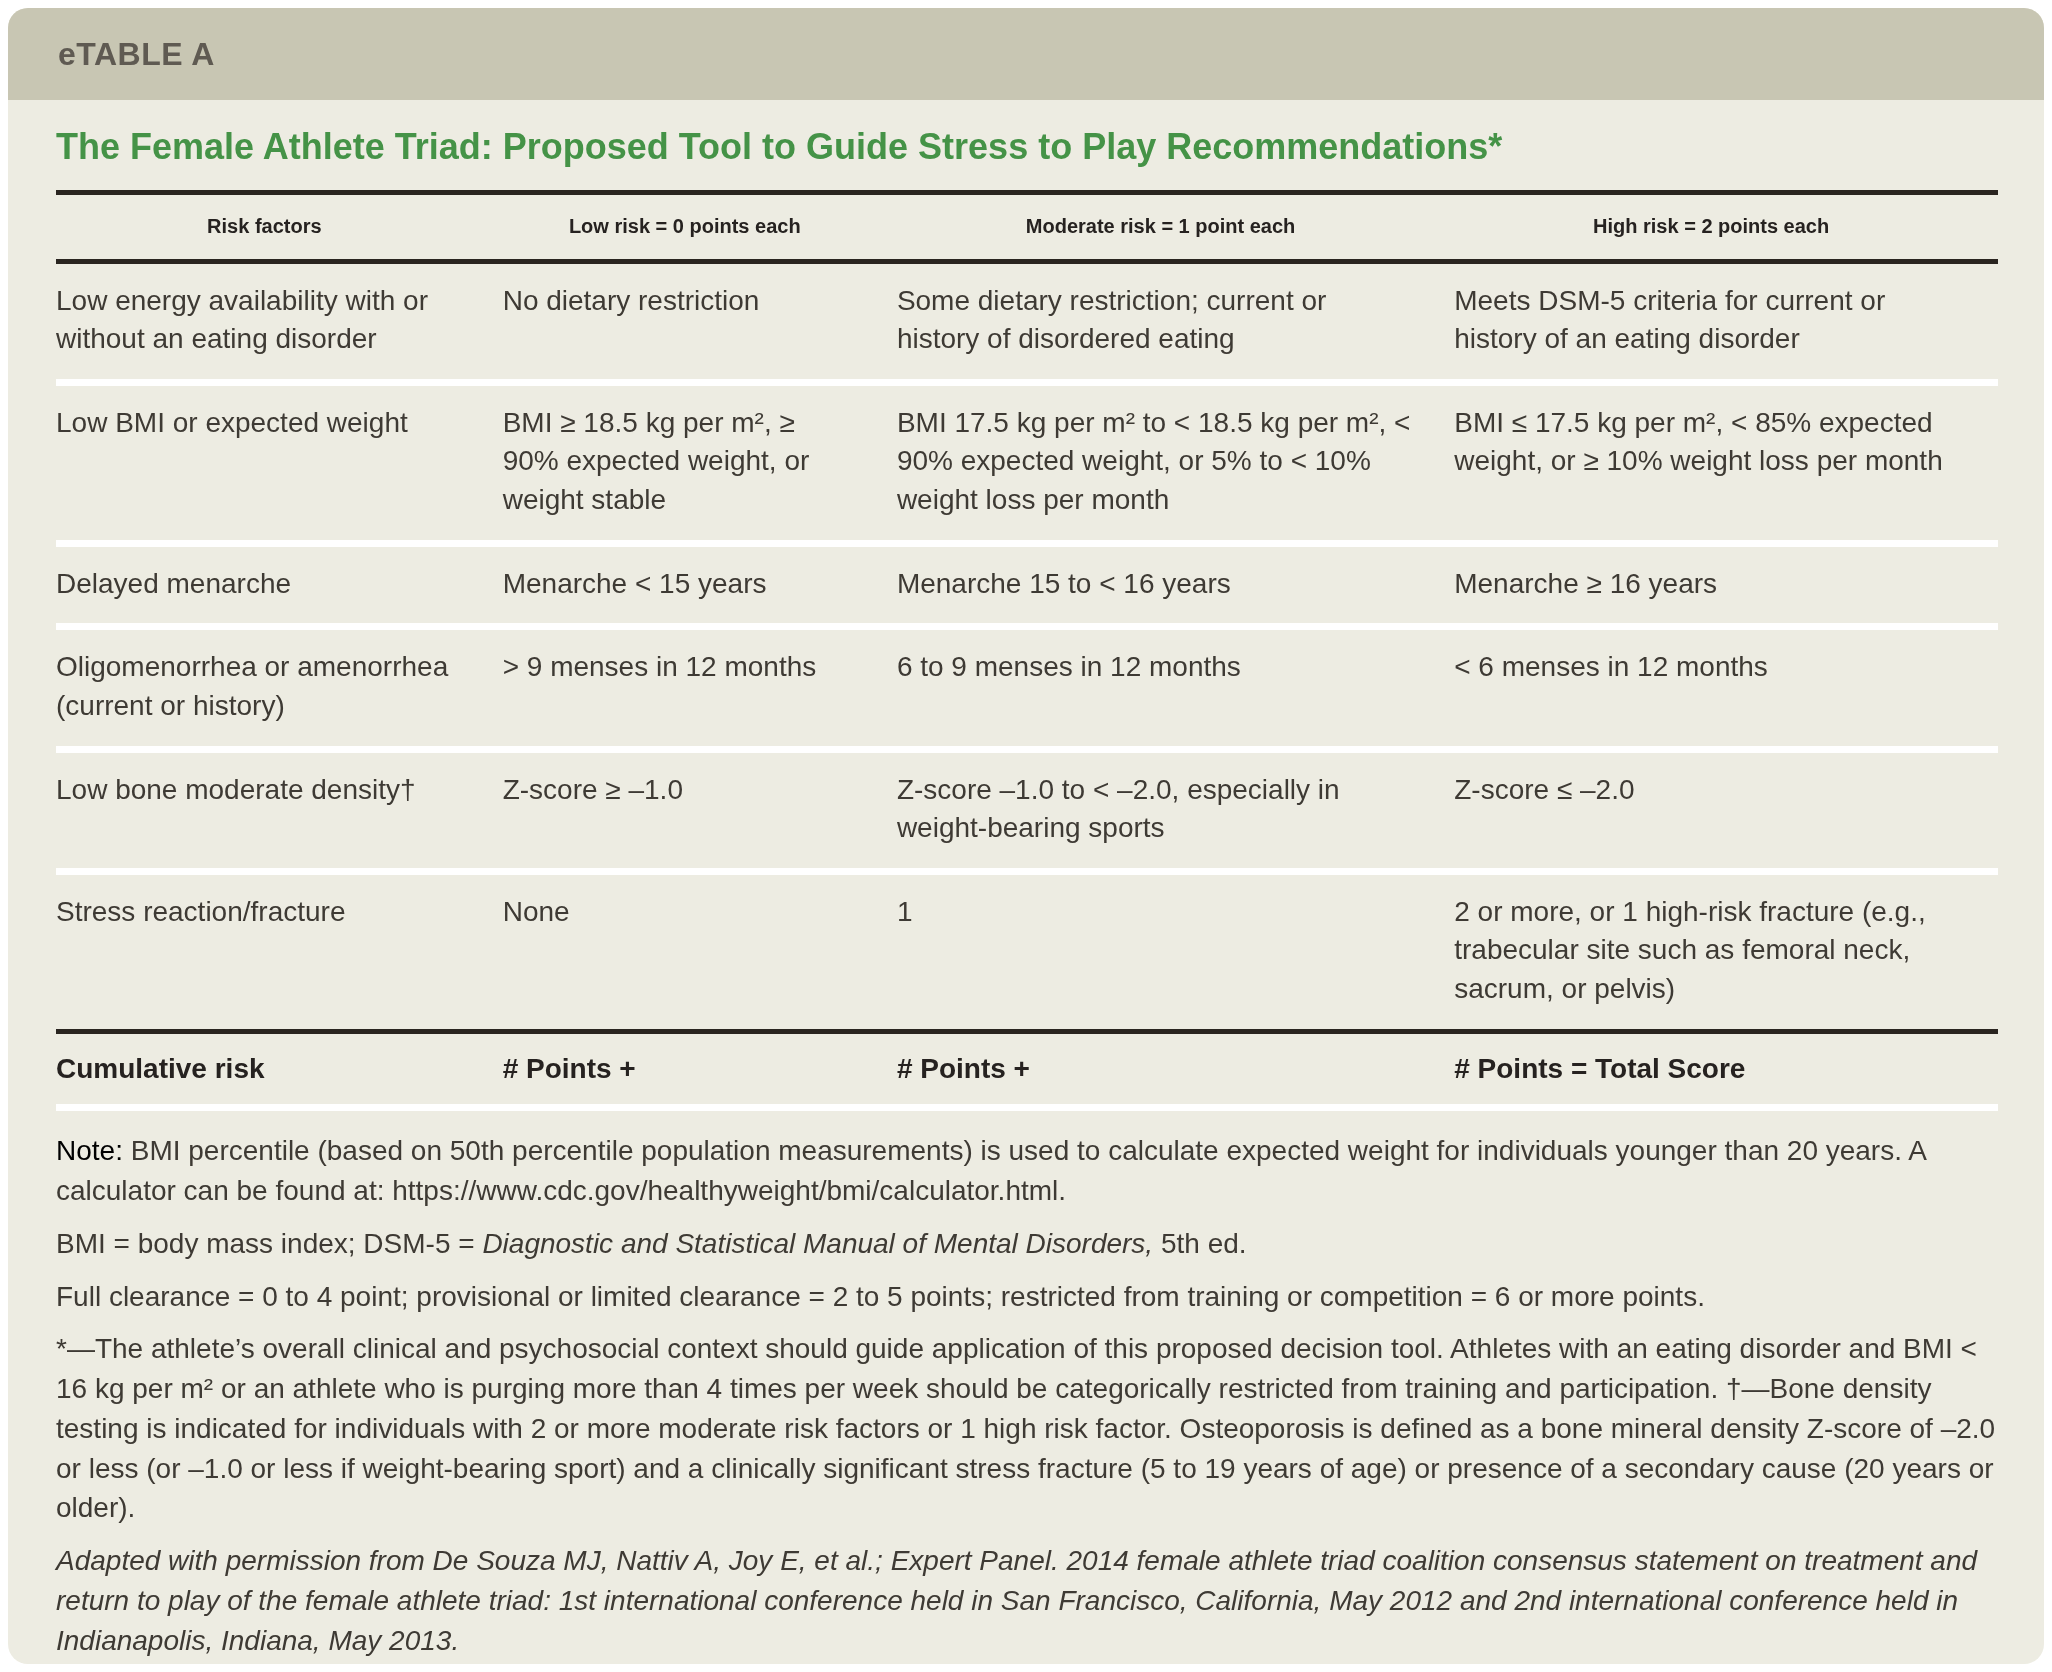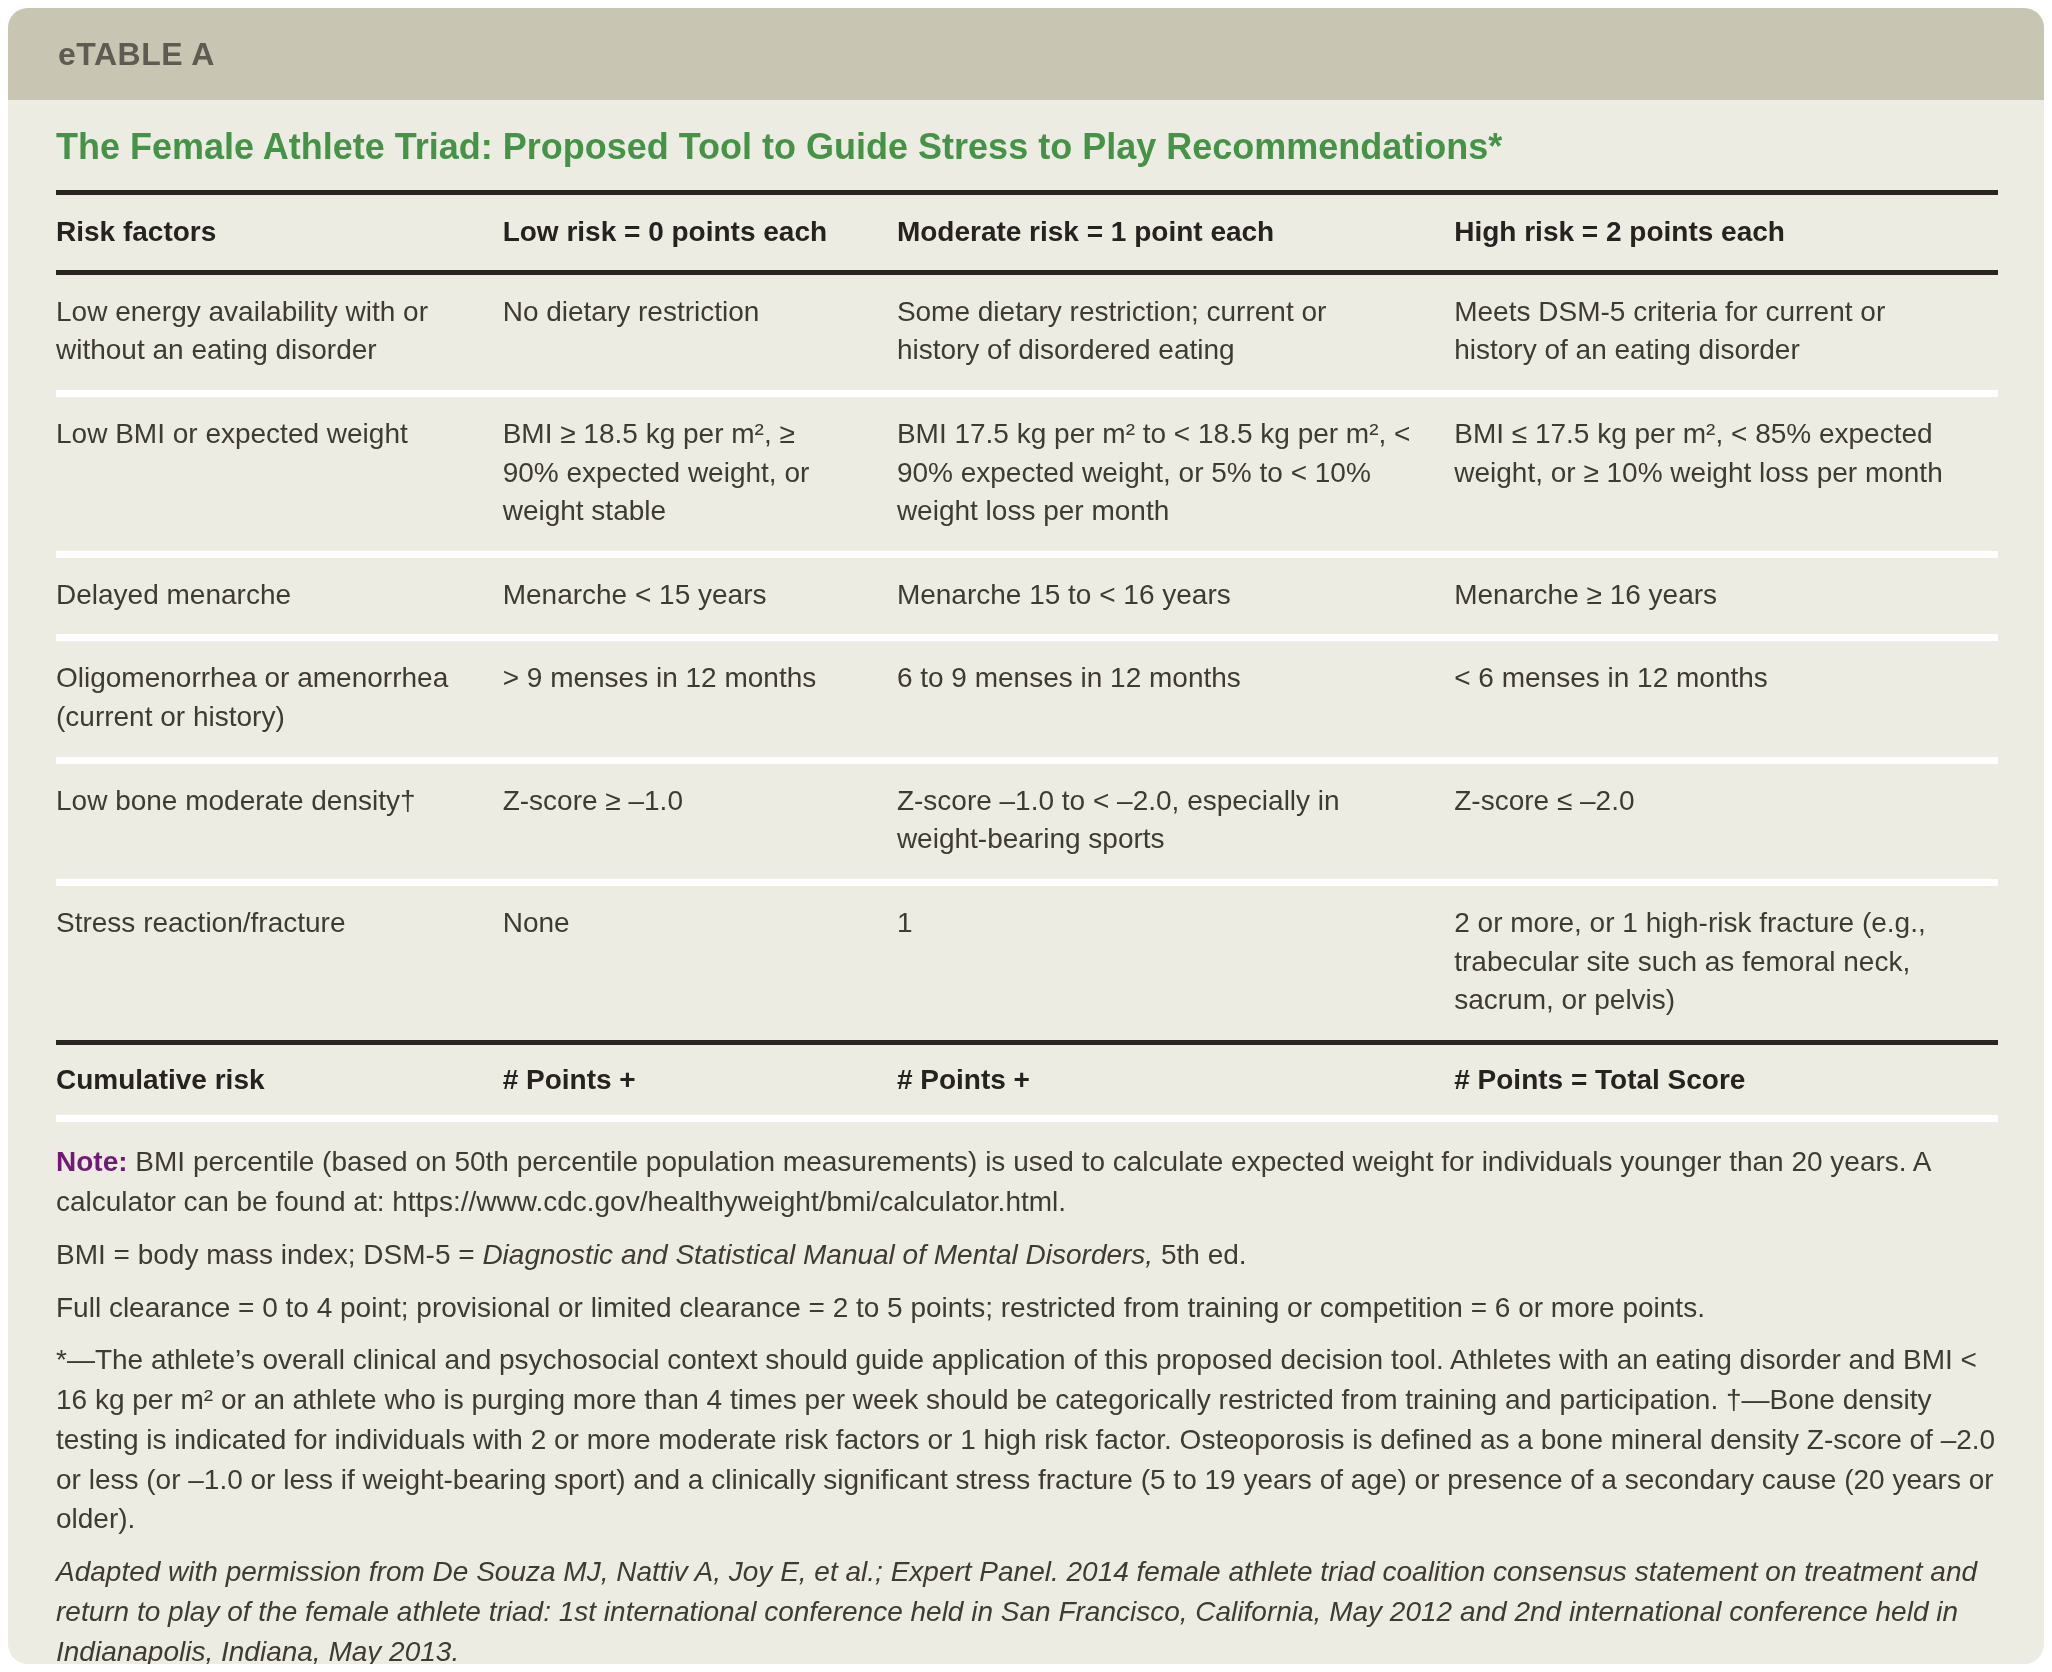--- a/index.html
+++ b/index.html
@@ -39,22 +39,22 @@
     border-collapse: collapse;
     font-size: 28px;
     color: #3e3a34;
     line-height: 1.38;
   }
   col.c1 { width: 23%; }
   col.c2 { width: 20.3%; }
   col.c3 { width: 28.7%; }
   col.c4 { width: 28%; }
   .risk-table th {
-    text-align: left; vertical-align: bottom;
-    font-size: 28px; font-weight: bold; color: #262220;
+    text-align: center; vertical-align: bottom;
+    font-size: 20px; font-weight: bold; color: #262220;
     padding: 18px 30px 18px 0;
     border-top: 5px solid #2a2520;
     border-bottom: 5px solid #2a2520;
     margin-left: 7px;
   }
   .risk-table td {
     vertical-align: top;
     padding: 18px 40px 20px 0;
     border-bottom: 7px solid #ffffff;
   }
@@ -65,21 +65,21 @@
     font-weight: bold; color: #262220;
     padding: 16px 30px 16px 0;
     border-bottom: 7px solid #ffffff;
   }
   .notes { margin-top: 20px; padding-bottom: 26px; }
   .notes p {
     font-size: 28px; color: #3e3a34; line-height: 1.42;
     margin-bottom: 13px;
   }
   .notes p:last-child { margin-bottom: 0; }
-  .note-label { font-weight: bold; color: #701a75; }
+  .note-label { font-weight: normal; color: #000000; }
   .italic { font-style: italic; }
 </style>
 </head>
 <body>
 
 <div class="card">
   <div class="card-header">
     <span class="etable-label">eTABLE A</span>
   </div>
 

